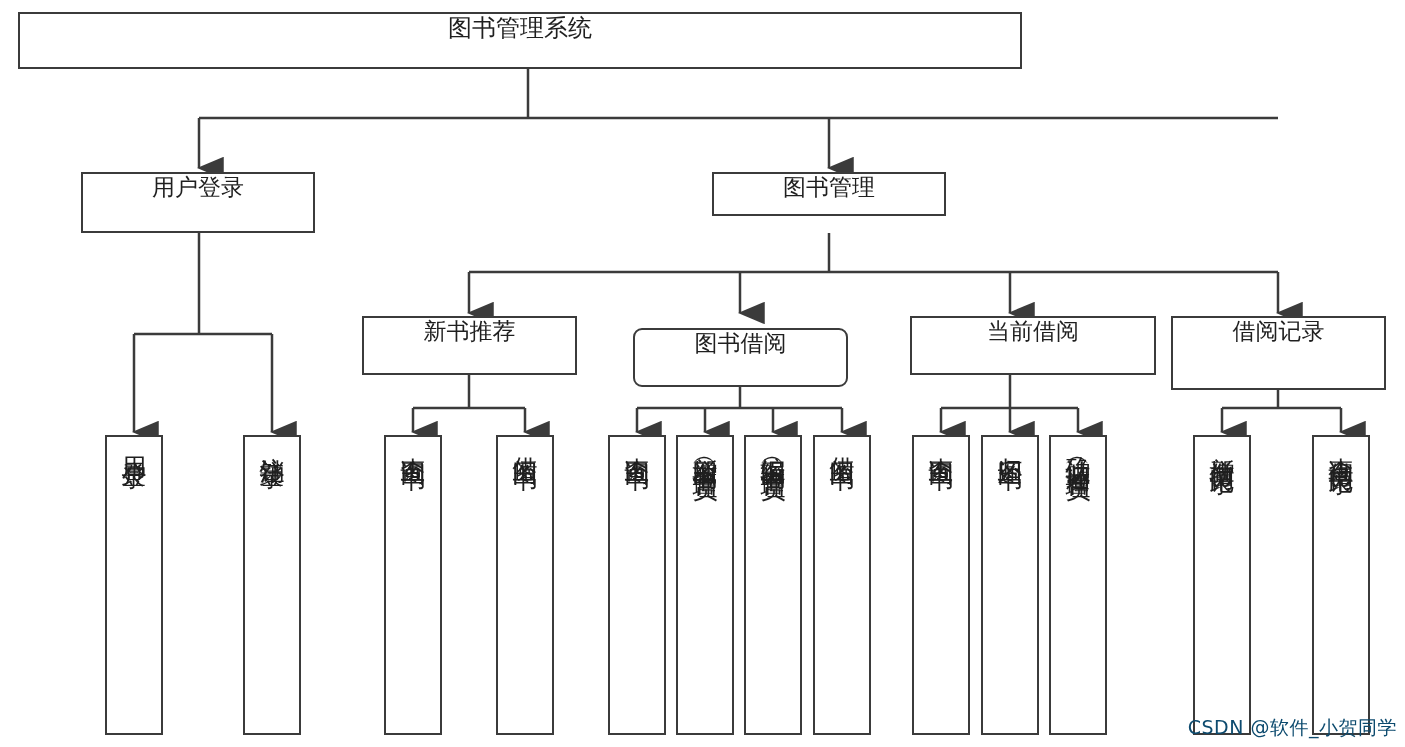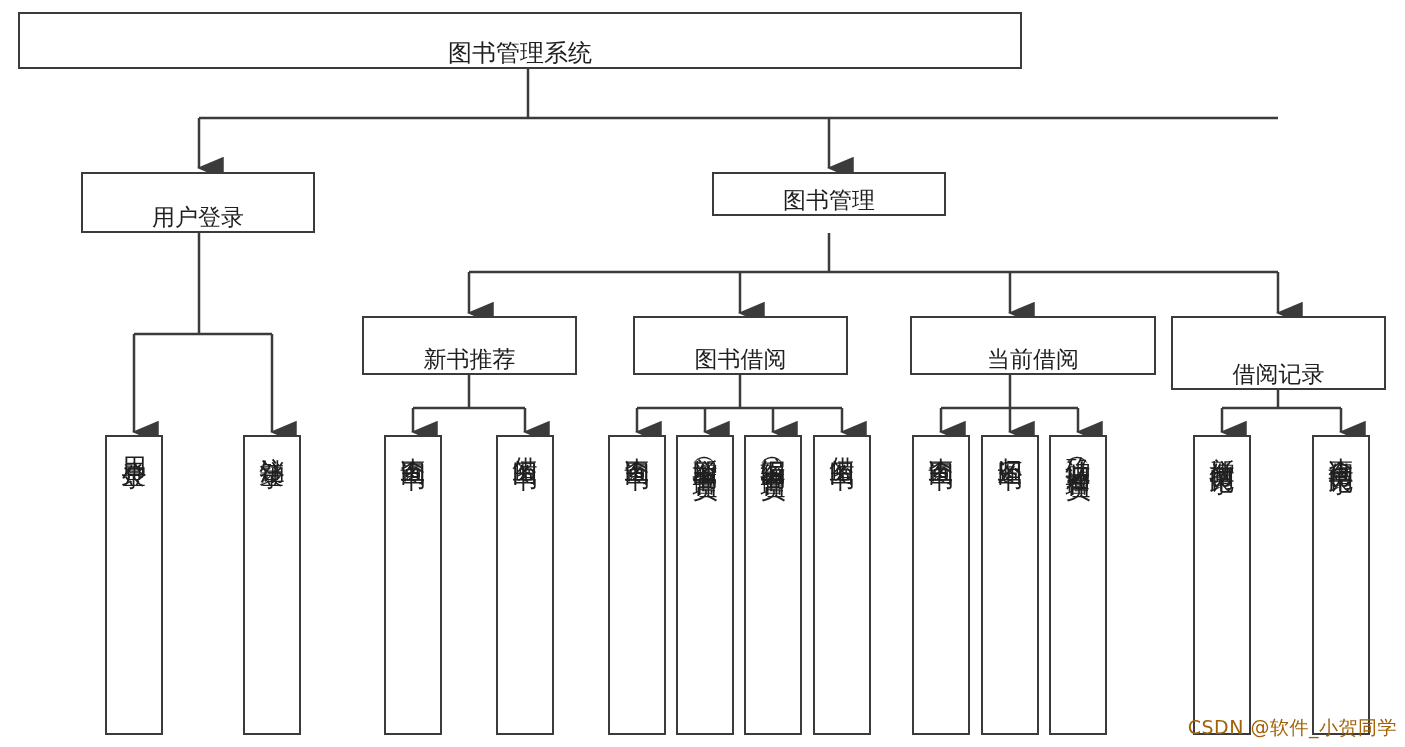--- a/index.html
+++ b/index.html
@@ -24,21 +24,21 @@
     top: 0;
     width: 1405px;
     height: 747px;
   }
   .node {
     position: absolute;
     box-sizing: border-box;
     background: #ffffff;
     border: 2px solid #3b3b3b;
     display: flex;
-    align-items: flex-end;
+    align-items: flex-start;
     justify-content: center;
     color: #1f1f1f;
     z-index: 2;
   }
   .node-label {
     color: #1f1f1f;
     line-height: 1.18;
     text-align: center;
     white-space: nowrap;
   }
@@ -63,21 +63,21 @@
     letter-spacing: 3px;
     line-height: 1;
     white-space: nowrap;
     margin: 0 auto;
   }
   .watermark {
     position: absolute;
     right: 8px;
     bottom: 6px;
     font-size: 19px;
-    color: #a16207;
+    color: #0c4a6e;
     letter-spacing: 0.5px;
     z-index: 5;
     white-space: nowrap;
     font-family: "DejaVu Sans", "Liberation Sans", sans-serif;
   }
 </style>
 </head>
 <body>
 
 <div id="diagram-root">
@@ -140,21 +140,21 @@
   <div class="node horiz" style="left:81px; top:172px; width:234px; height:61px;">
     <span class="node-label">用户登录</span>
   </div>
   <div class="node horiz" style="left:712px; top:172px; width:234px; height:44px;">
     <span class="node-label">图书管理</span>
   </div>
 
   <div class="node horiz" style="left:362px; top:316px; width:215px; height:59px;">
     <span class="node-label">新书推荐</span>
   </div>
-  <div class="node horiz" style="left:633px; top:316px; width:215px; height:59px;">
+  <div class="node horiz" style="left:633px; top:328px; width:215px; height:59px;border-radius:9px;">
     <span class="node-label">图书借阅</span>
   </div>
   <div class="node horiz" style="left:910px; top:316px; width:246px; height:59px;">
     <span class="node-label">当前借阅</span>
   </div>
   <div class="node horiz" style="left:1171px; top:316px; width:215px; height:74px;">
     <span class="node-label">借阅记录</span>
   </div>
 
   <div class="node leaf" style="left:105px; top:435px; width:58px; height:300px;">

